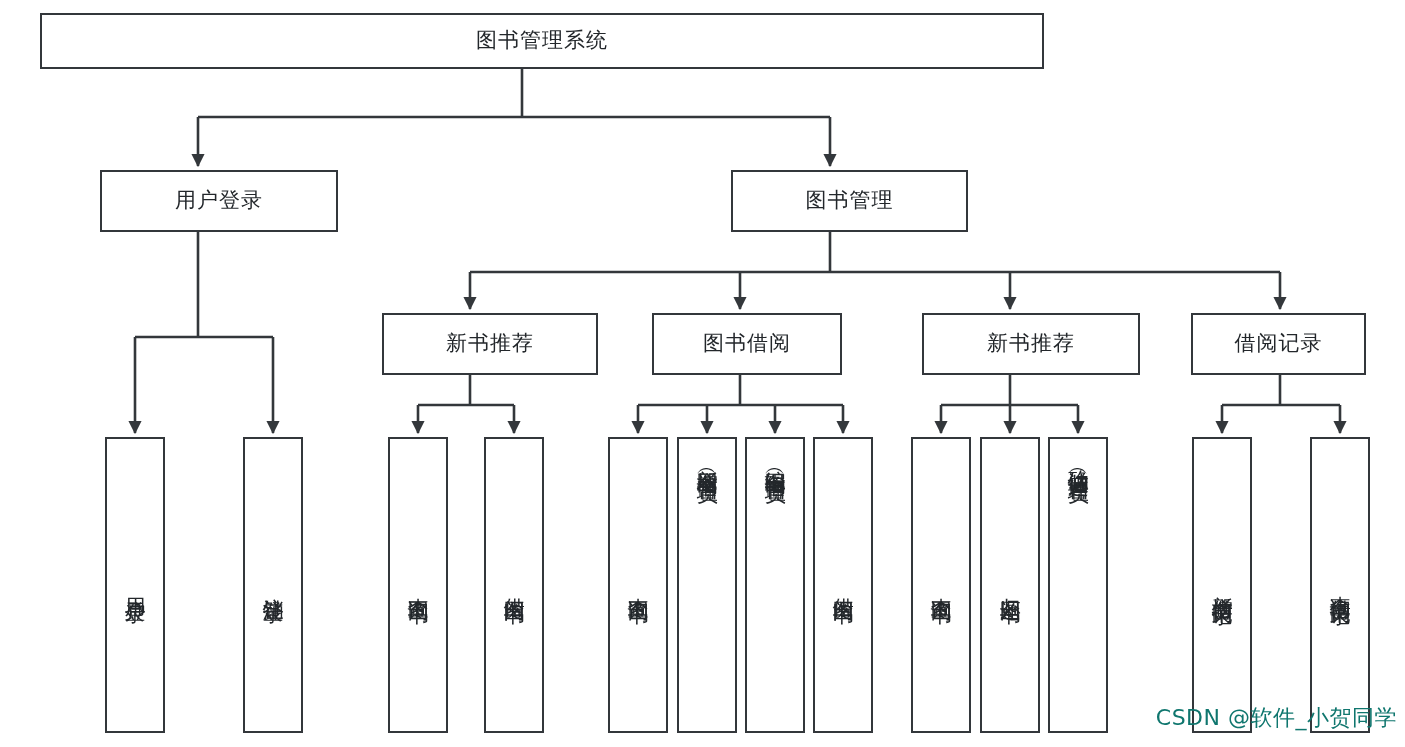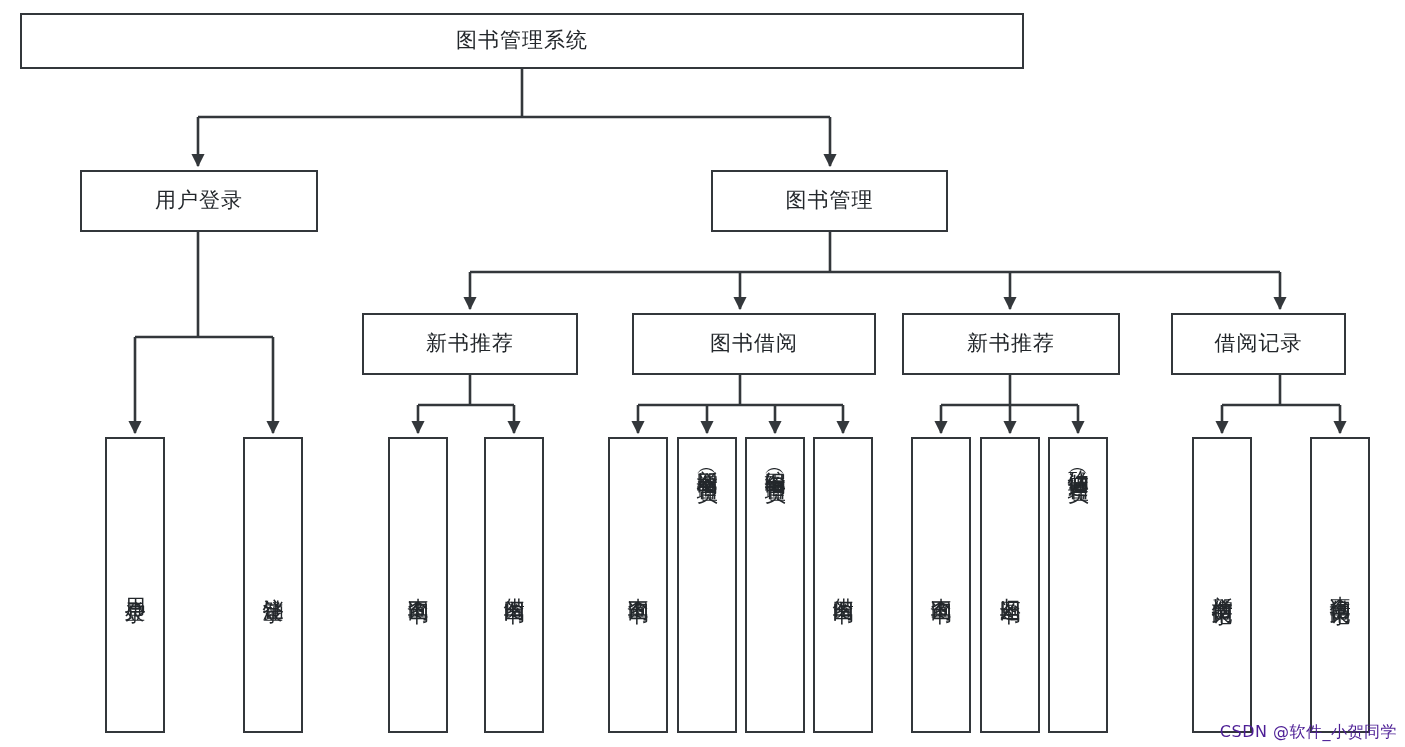--- a/index.html
+++ b/index.html
@@ -35,20 +35,21 @@
     align-items: center;
     justify-content: center;
     color: #23272b;
   }
   .node-h {
     font-size: 21px;
     letter-spacing: 1px;
     line-height: 1.2;
     text-align: center;
     white-space: nowrap;
+    margin-left: 20px;
   }
   .node-title {
     font-size: 21px;
   }
   .node-leaf {
     writing-mode: vertical-rl;
     text-orientation: upright;
     font-size: 21px;
     line-height: 1.35;
     letter-spacing: 2px;
@@ -58,23 +59,23 @@
     text-align: left;
     overflow: hidden;
   }
   .node-leaf.center-v {
     justify-content: center;
     padding-top: 0;
   }
   .watermark {
     position: absolute;
     right: 8px;
-    bottom: 4px;
-    font-size: 16px;
-    color: #4c1d95;
+    bottom: 14px;
+    font-size: 22px;
+    color: #0f766e;
     white-space: nowrap;
     letter-spacing: 0.5px;
     font-family: "DejaVu Sans", "Liberation Sans", sans-serif;
   }
 </style>
 </head>
 <body>
 
 <div id="diagram-root">
 
@@ -136,21 +137,21 @@
   <div class="node node-h" style="left:80px; top:170px; width:238px; height:62px;">
     <span>用户登录</span>
   </div>
   <div class="node node-h" style="left:362px; top:313px; width:216px; height:62px;">
     <span>新书推荐</span>
   </div>
 
   <div class="node node-h" style="left:711px; top:170px; width:237px; height:62px;">
     <span>图书管理</span>
   </div>
-  <div class="node node-h" style="left:632px; top:313px; width:244px; height:62px;">
+  <div class="node node-h" style="left:632px; top:313px; width:190px; height:62px;">
     <span>图书借阅</span>
   </div>
   <div class="node node-h" style="left:902px; top:313px; width:218px; height:62px;">
     <span>新书推荐</span>
   </div>
   <div class="node node-h" style="left:1171px; top:313px; width:175px; height:62px;">
     <span>借阅记录</span>
   </div>
 
   <div class="node node-leaf center-v" style="left:105px; top:437px; width:60px; height:296px;">

